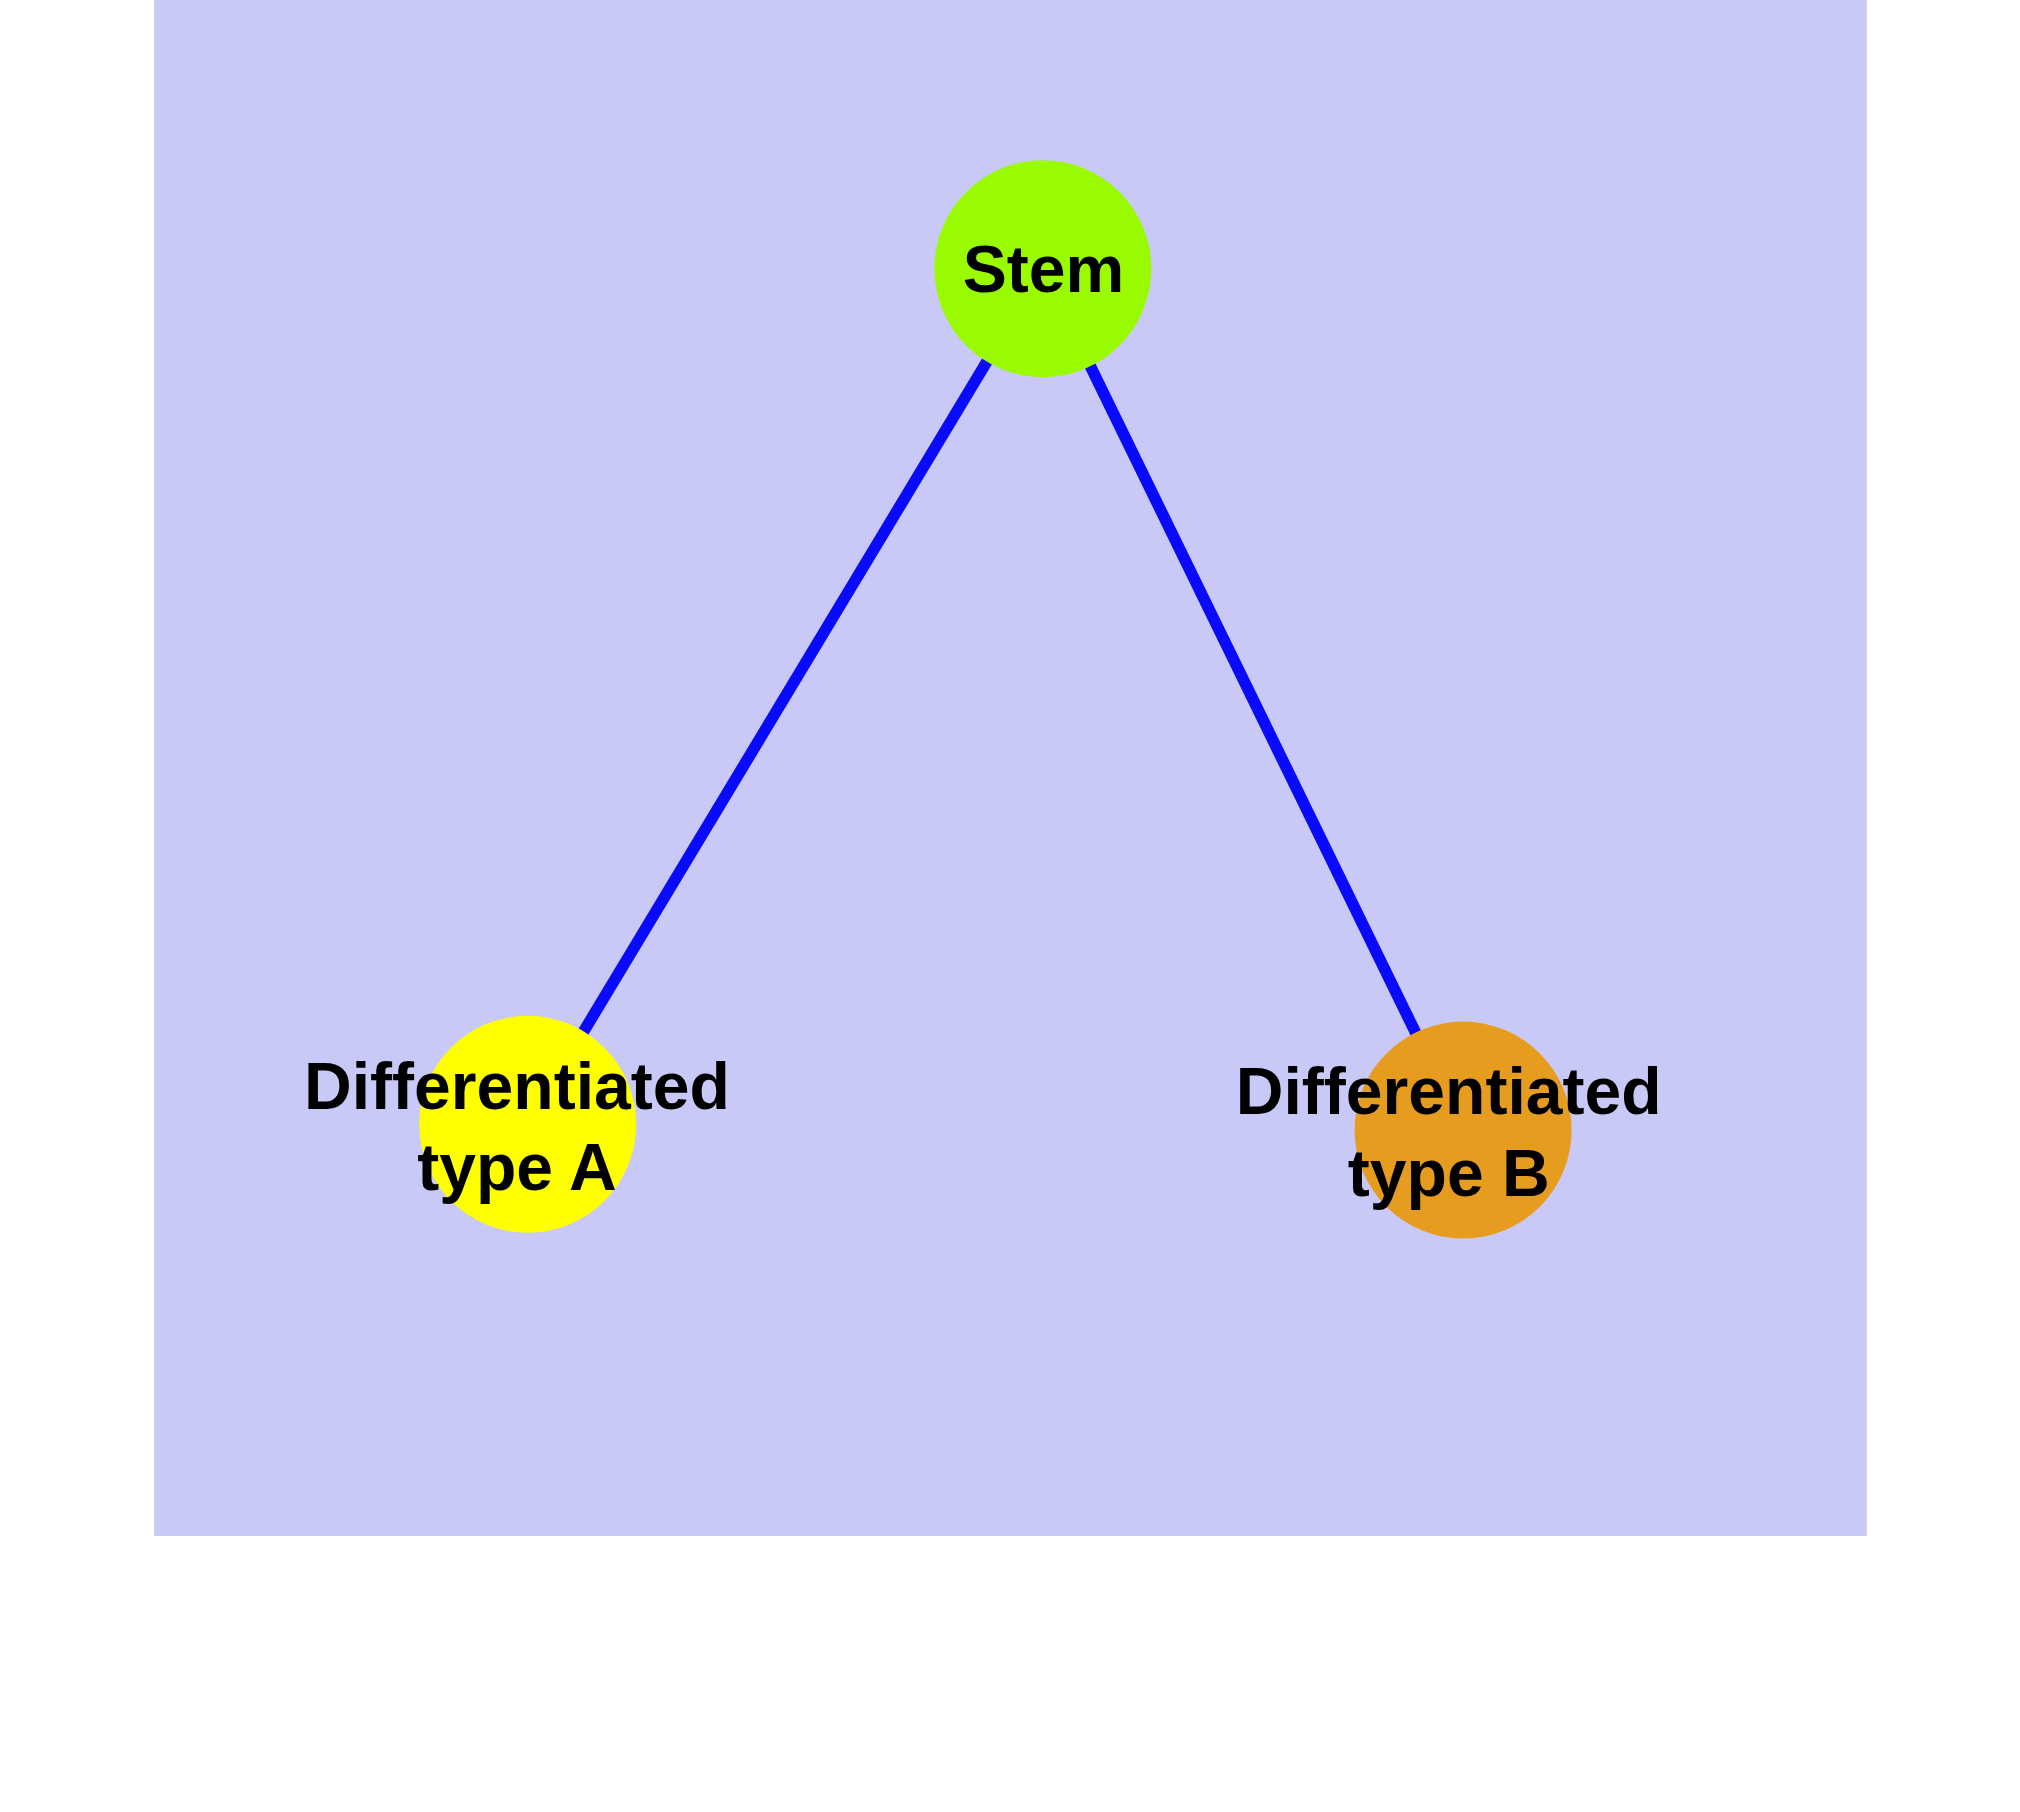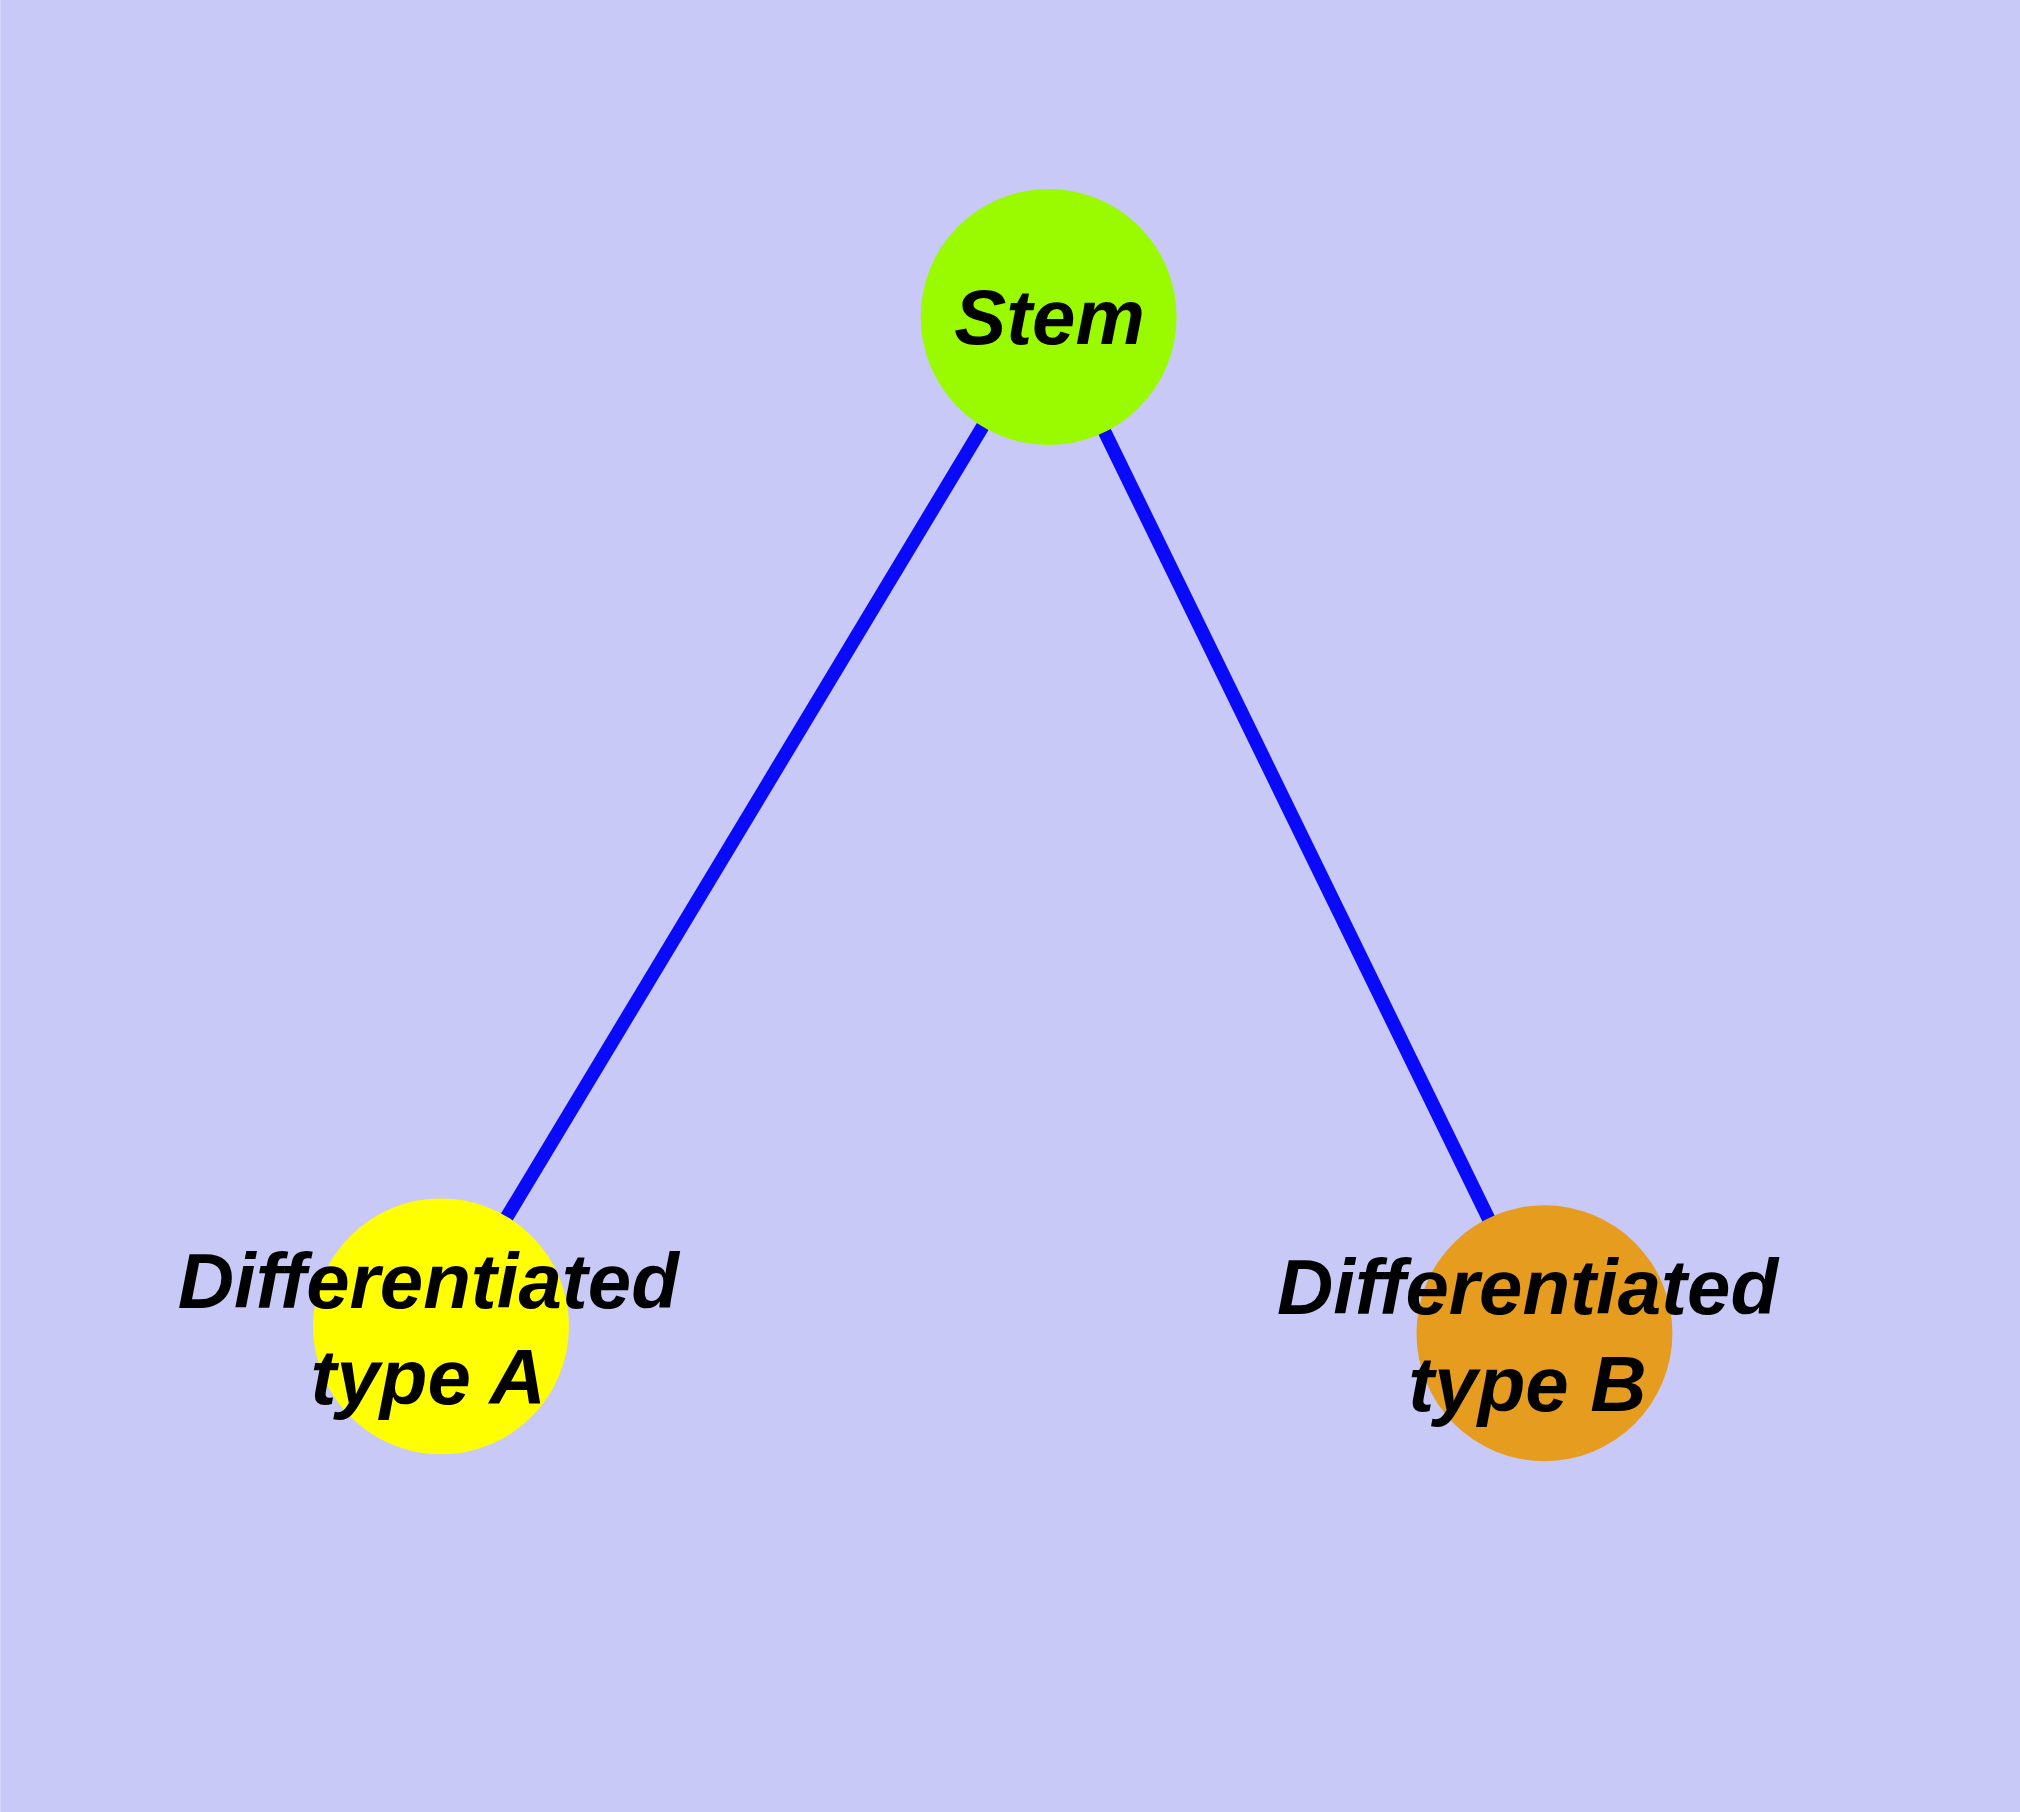--- a/index.html
+++ b/index.html
@@ -6,23 +6,22 @@
     margin: 0;
     padding: 0;
   }
   body {
     font-family: "Liberation Sans", sans-serif;
     background: #ffffff;
   }
   .stage {
     position: relative;
     width: 2021px;
-    height: 1812px;
+    height: 1536px;
     overflow: hidden;
-    font-style: italic;
   }
   .stage svg {
     display: block;
     width: 100%;
     height: 100%;
   }
   .node-label {
     font-family: "Liberation Sans", sans-serif;
     font-weight: bold;
     font-size: 92px;

